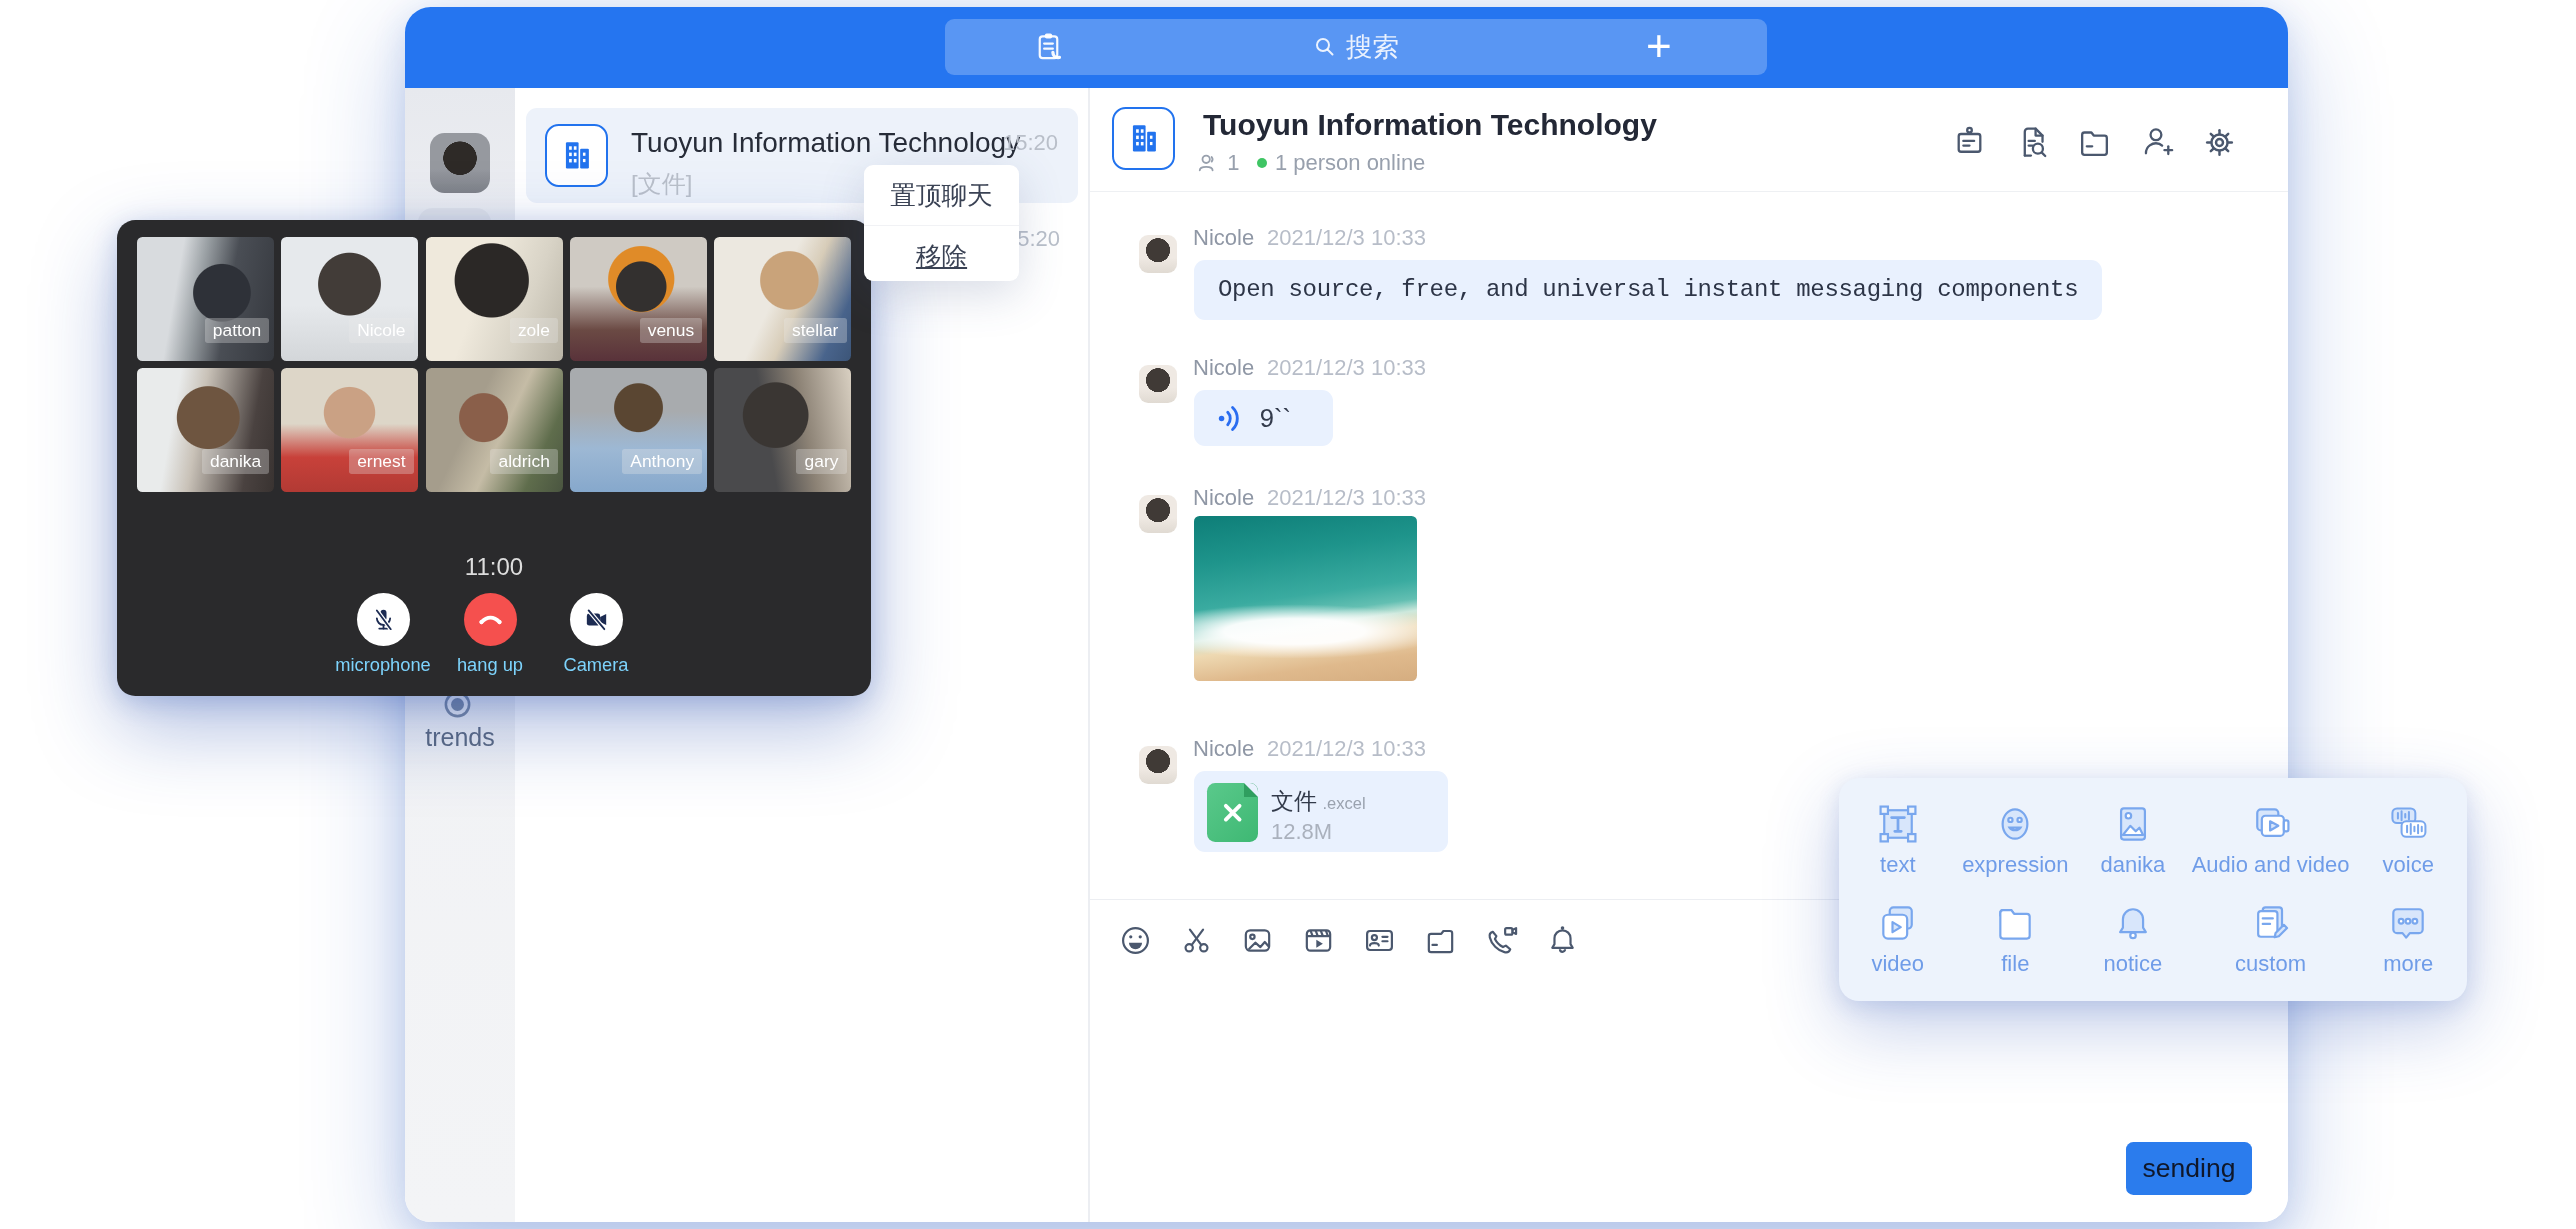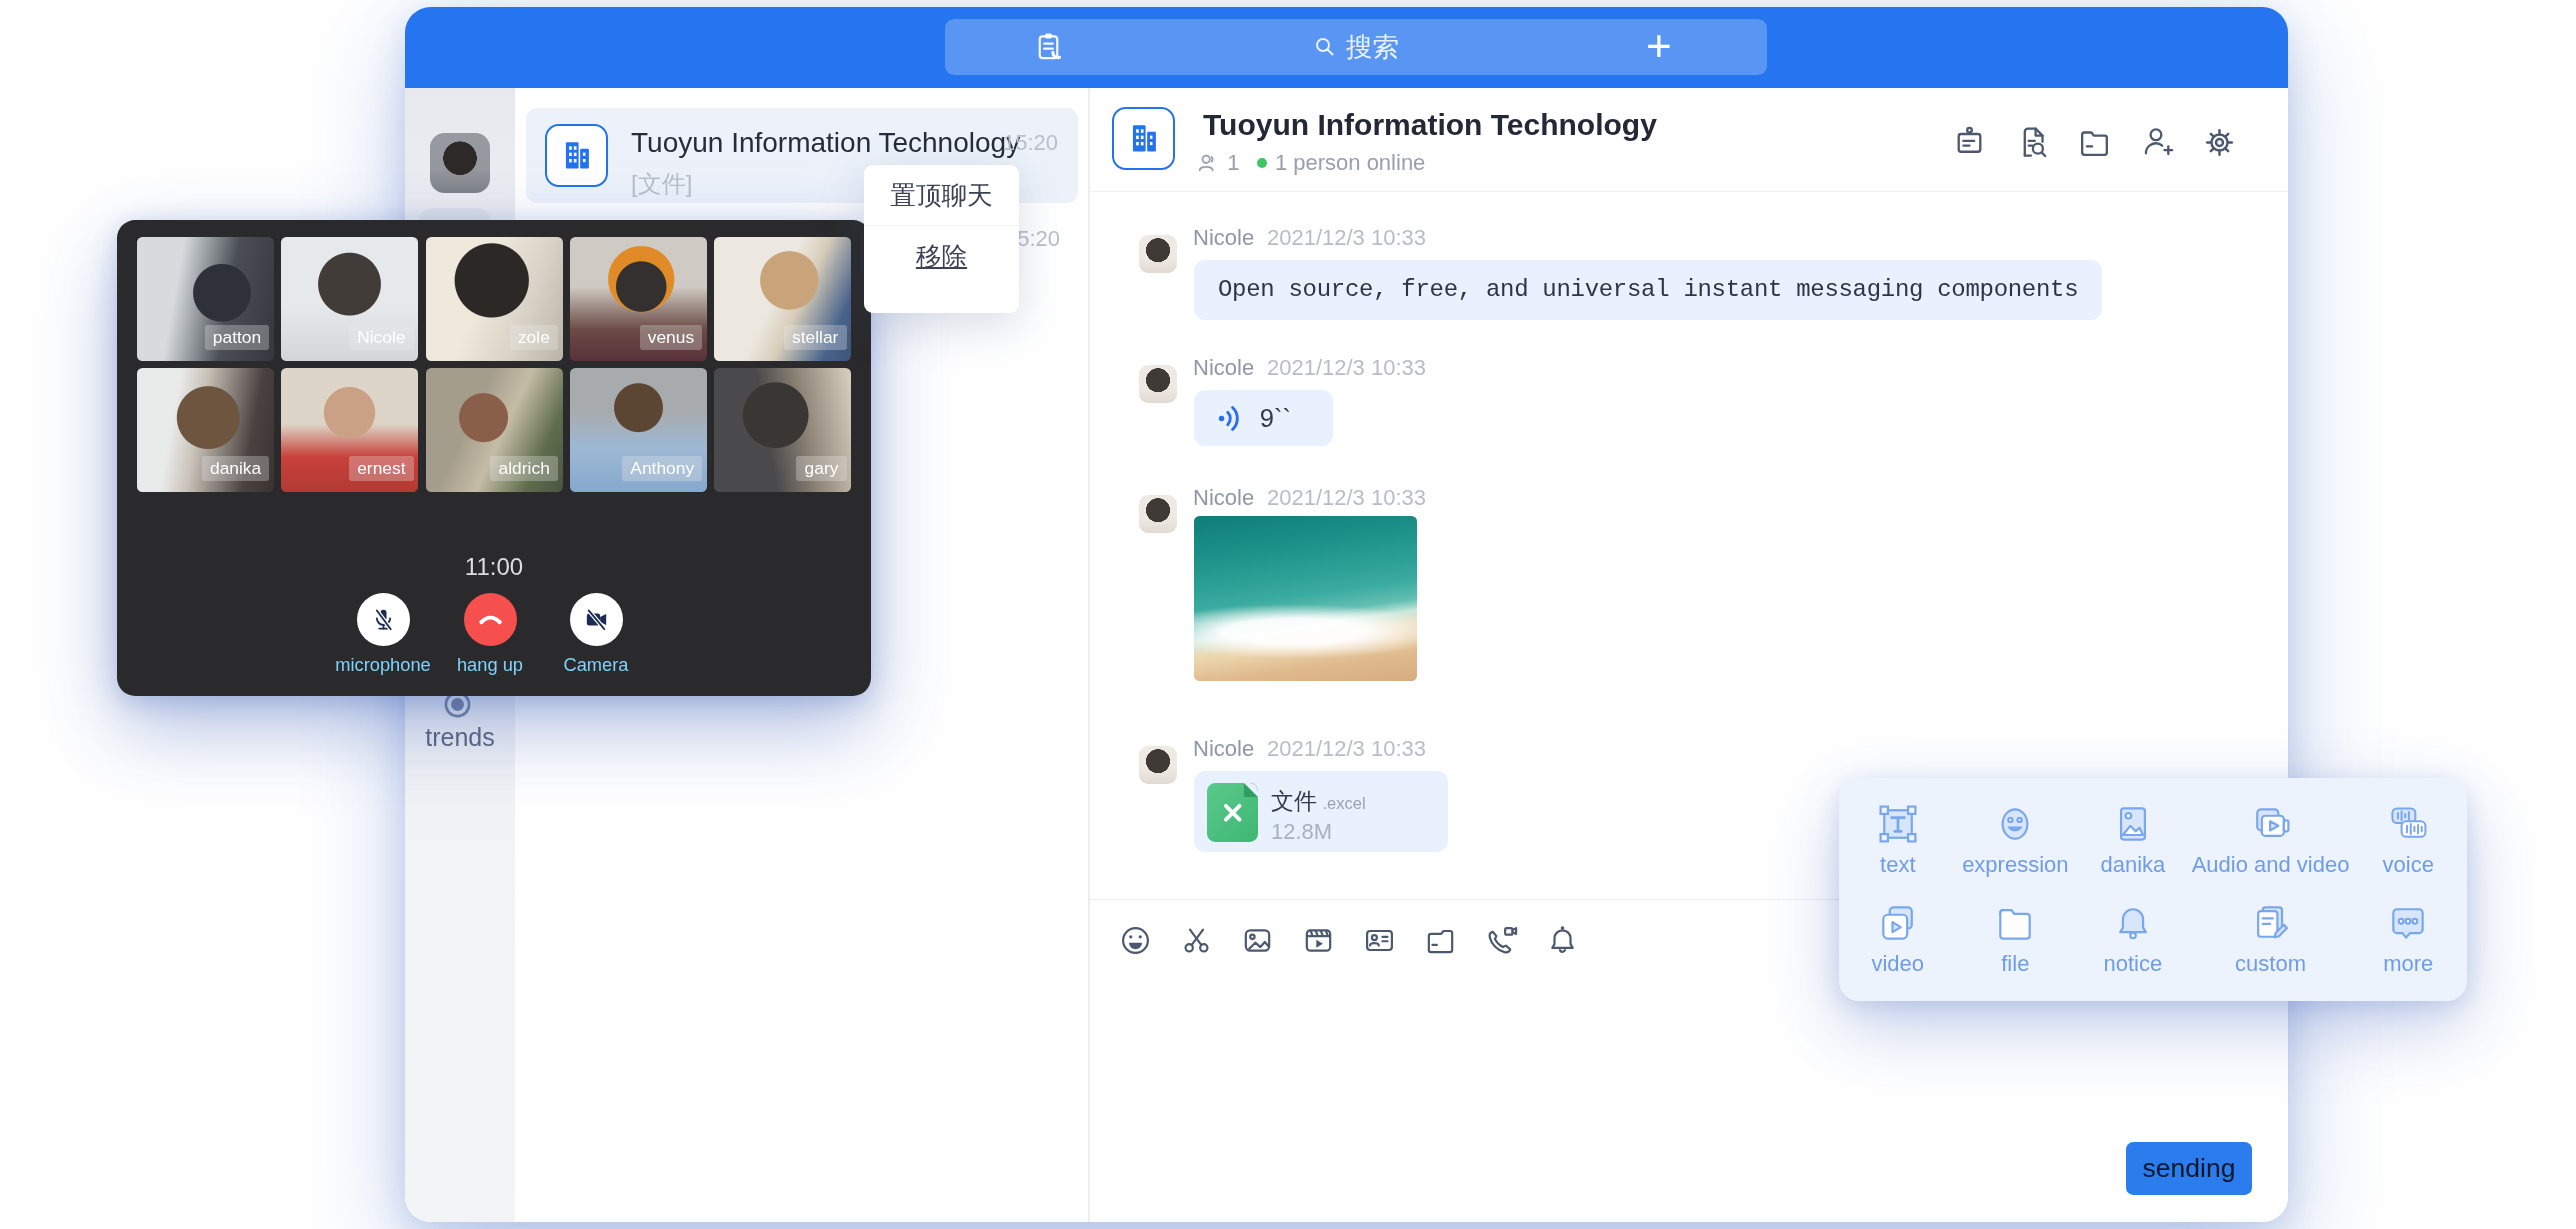--- a/index.html
+++ b/index.html
@@ -83,41 +83,41 @@
   .msg-toolbar .ticon{width:40px;height:40px;display:flex;align-items:center;justify-content:center;}
   .send-btn{position:absolute;left:1036px;top:1054px;width:126px;height:53px;border-radius:7.3px;background:#2b7ced;
     color:#0f172a;font-size:26.5px;display:flex;align-items:center;justify-content:center;border:none;}
 
   
   .video-panel{position:absolute;left:117px;top:220px;width:754px;height:476px;border-radius:18.3px;background:#2a2a2c;
     box-shadow:0 31px 82px rgba(28,70,170,.35),0 5.5px 25.6px rgba(28,70,170,.22);z-index:5;}
   .tiles{position:absolute;left:20px;top:16.5px;display:grid;grid-template-columns:repeat(5,137px);
     grid-auto-rows:124px;gap:7.3px;}
   .tile{position:relative;border-radius:5.5px;overflow:hidden;background:#555;}
-  .tile-name{position:absolute;right:4.6px;bottom:11px;font-size:17.4px;color:#fff;background:rgba(235,235,235,.30);
+  .tile-name{position:absolute;right:4.6px;bottom:18px;font-size:17.4px;color:#fff;background:rgba(235,235,235,.30);
     padding:1.8px 8.2px;border-radius:2.7px;}
   .t0{background:radial-gradient(circle at 62% 45%,#2e3138 0 26%,transparent 27%),linear-gradient(100deg,#d8dbde 0 30%,#9aa0a4 45%,#4a4e55 65%,#35383e 100%);}
   .t1{background:radial-gradient(circle at 50% 38%,#423c38 0 30%,transparent 31%),linear-gradient(180deg,#e6e9ec 0 55%,#d3d6d9 100%);}
   .t2{background:radial-gradient(circle at 48% 35%,#2b2826 0 34%,transparent 35%),linear-gradient(110deg,#efe9dc 0 40%,#d8d3c6 70%,#b9b4a6 100%);}
   .t3{background:radial-gradient(circle at 52% 40%,#33302f 0 24%,transparent 25%),radial-gradient(circle at 52% 34%,#e08b28 0 30%,transparent 31%),linear-gradient(180deg,#cfcac3 0 40%,#6b4a44 75%,#59323a 100%);}
   .t4{background:radial-gradient(circle at 55% 35%,#c9a37a 0 26%,transparent 27%),linear-gradient(115deg,#ece8e0 0 45%,#d8cdb9 60%,#49648c 85%,#3c5578 100%);}
   .t5{background:radial-gradient(circle at 52% 40%,#6e5540 0 30%,transparent 31%),linear-gradient(100deg,#e9ebeb 0 28%,#c9c2b8 45%,#4a4240 80%,#393331 100%);}
   .t6{background:radial-gradient(circle at 50% 36%,#caa184 0 24%,transparent 25%),linear-gradient(180deg,#ddd6c8 0 45%,#c8413a 72%,#b23a34 100%);}
   .t7{background:radial-gradient(circle at 42% 40%,#8a5f4a 0 22%,transparent 23%),linear-gradient(115deg,#a59d8c 0 35%,#c5bca6 55%,#5f6d4c 80%,#4a5540 100%);}
   .t8{background:radial-gradient(circle at 50% 32%,#5a4632 0 22%,transparent 23%),linear-gradient(180deg,#a8abae 0 35%,#9db8d4 65%,#86a8cc 100%);}
   .t9{background:radial-gradient(circle at 45% 38%,#3a3633 0 30%,transparent 31%),linear-gradient(80deg,#4a4a4c 0 40%,#8c8275 65%,#d9d0c2 100%);}
   .call-timer{position:absolute;left:0;right:0;top:333px;text-align:center;font-size:24px;color:#dddddd;}
   .ctrl{position:absolute;top:373px;width:156px;text-align:center;}
   .ctrl-mic{left:188px;} .ctrl-hang{left:295px;} .ctrl-cam{left:401px;}
   .ctrl-btn{width:53px;height:53px;border-radius:50%;margin:0 auto;display:flex;align-items:center;justify-content:center;border:none;}
   .ctrl-btn.white{background:#fff;color:#1c2b52;} .ctrl-btn.red{background:#f5504e;color:#fff;}
   .ctrl-label{margin-top:8.2px;font-size:18.3px;color:#7dd3fc;}
 
   
-  .context-menu{position:absolute;left:864px;top:165px;width:155px;height:148px;background:#fff;border-radius:9.1px;
+  .context-menu{position:absolute;left:864px;top:165px;width:155px;height:116px;background:#fff;border-radius:9.1px;
     box-shadow:0 12.8px 46px rgba(60,80,130,.20);z-index:6;overflow:hidden;}
   .menu-item{height:60px;display:flex;align-items:center;justify-content:center;font-size:25.6px;color:#3a4254;}
   .menu-item + .menu-item{border-top:0.9px solid #f1f2f5;text-decoration:underline;}
 
   
   .options-panel{position:absolute;left:1839px;top:778px;width:628px;height:223px;border-radius:20px;background:#edf3fc;
     box-shadow:0 25.6px 73px rgba(40,80,180,.28),0 5.5px 22px rgba(40,80,180,.15);z-index:5;
     display:grid;grid-template-columns:repeat(5,1fr);grid-template-rows:1fr 1fr;padding:12.8px 0;box-sizing:border-box;}
   .opt{display:flex;flex-direction:column;align-items:center;justify-content:center;gap:6.4px;}
   .opt svg{width:44px;height:44px;}

